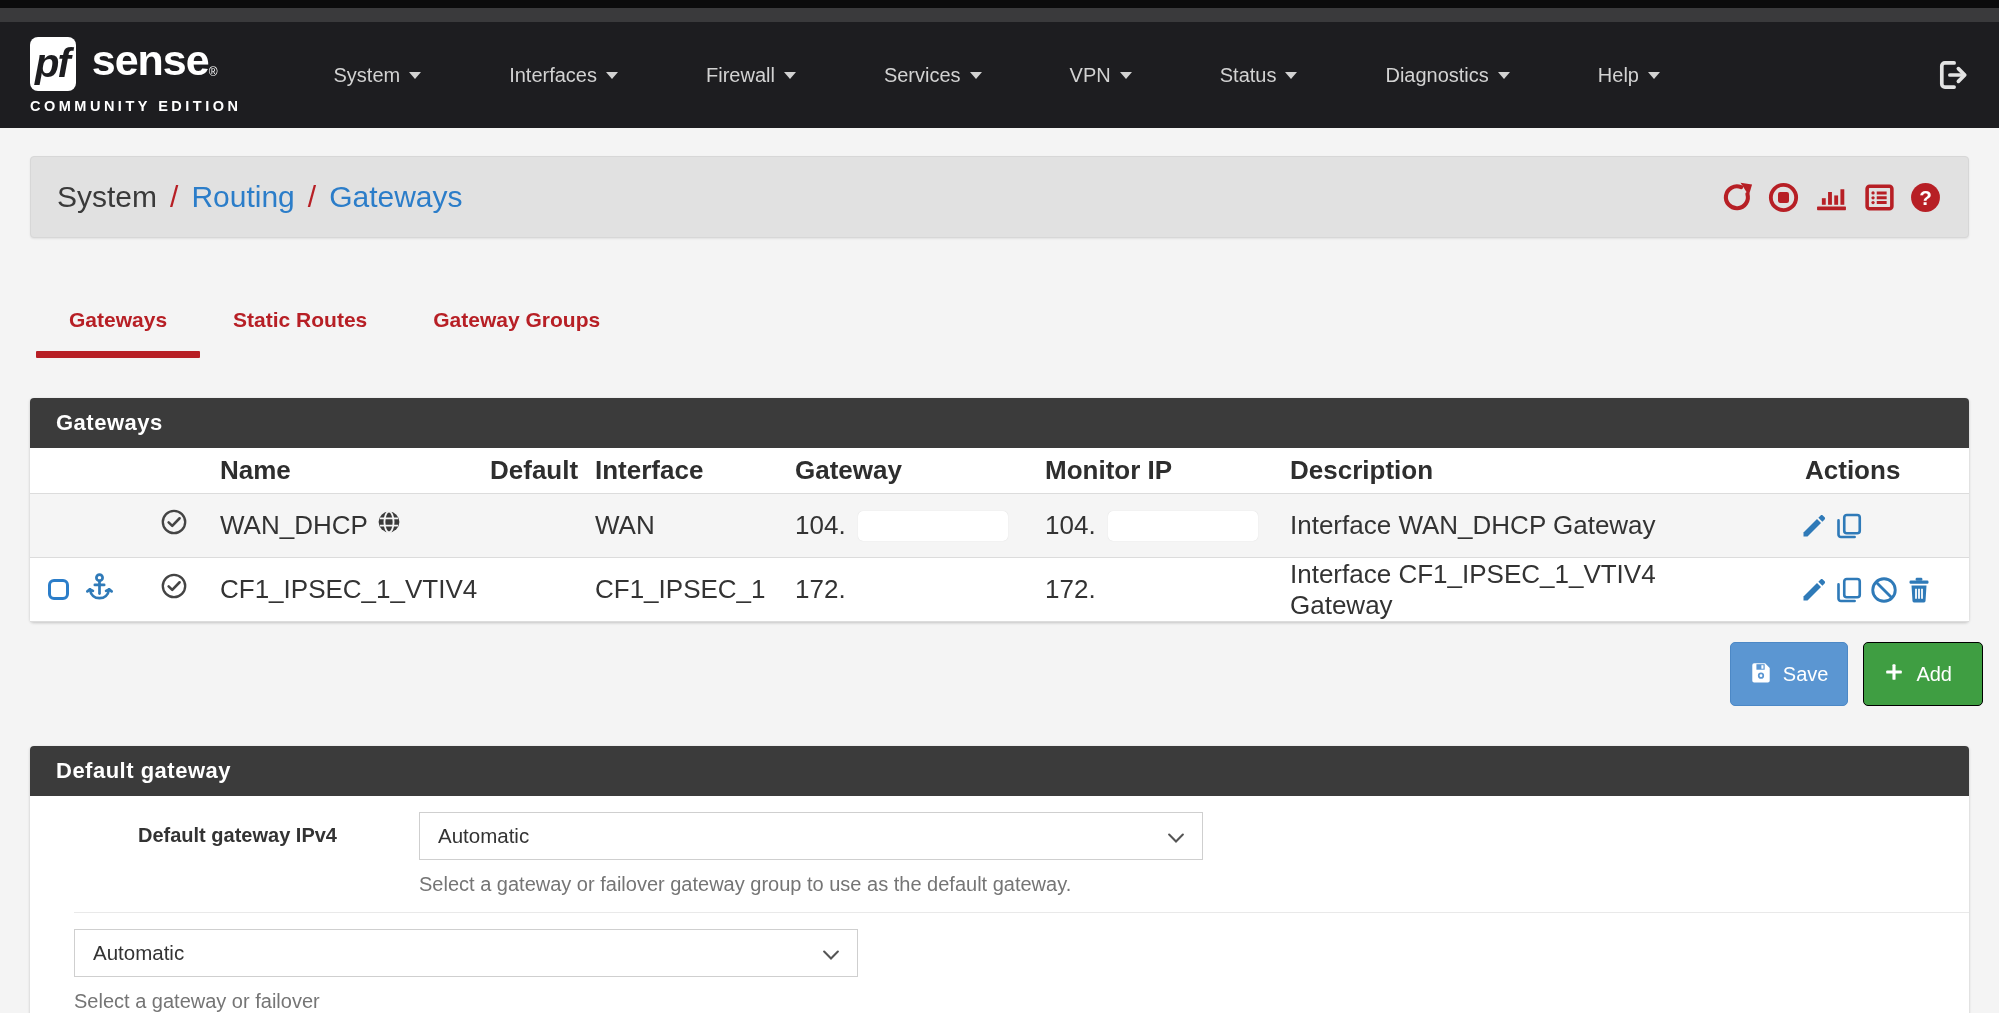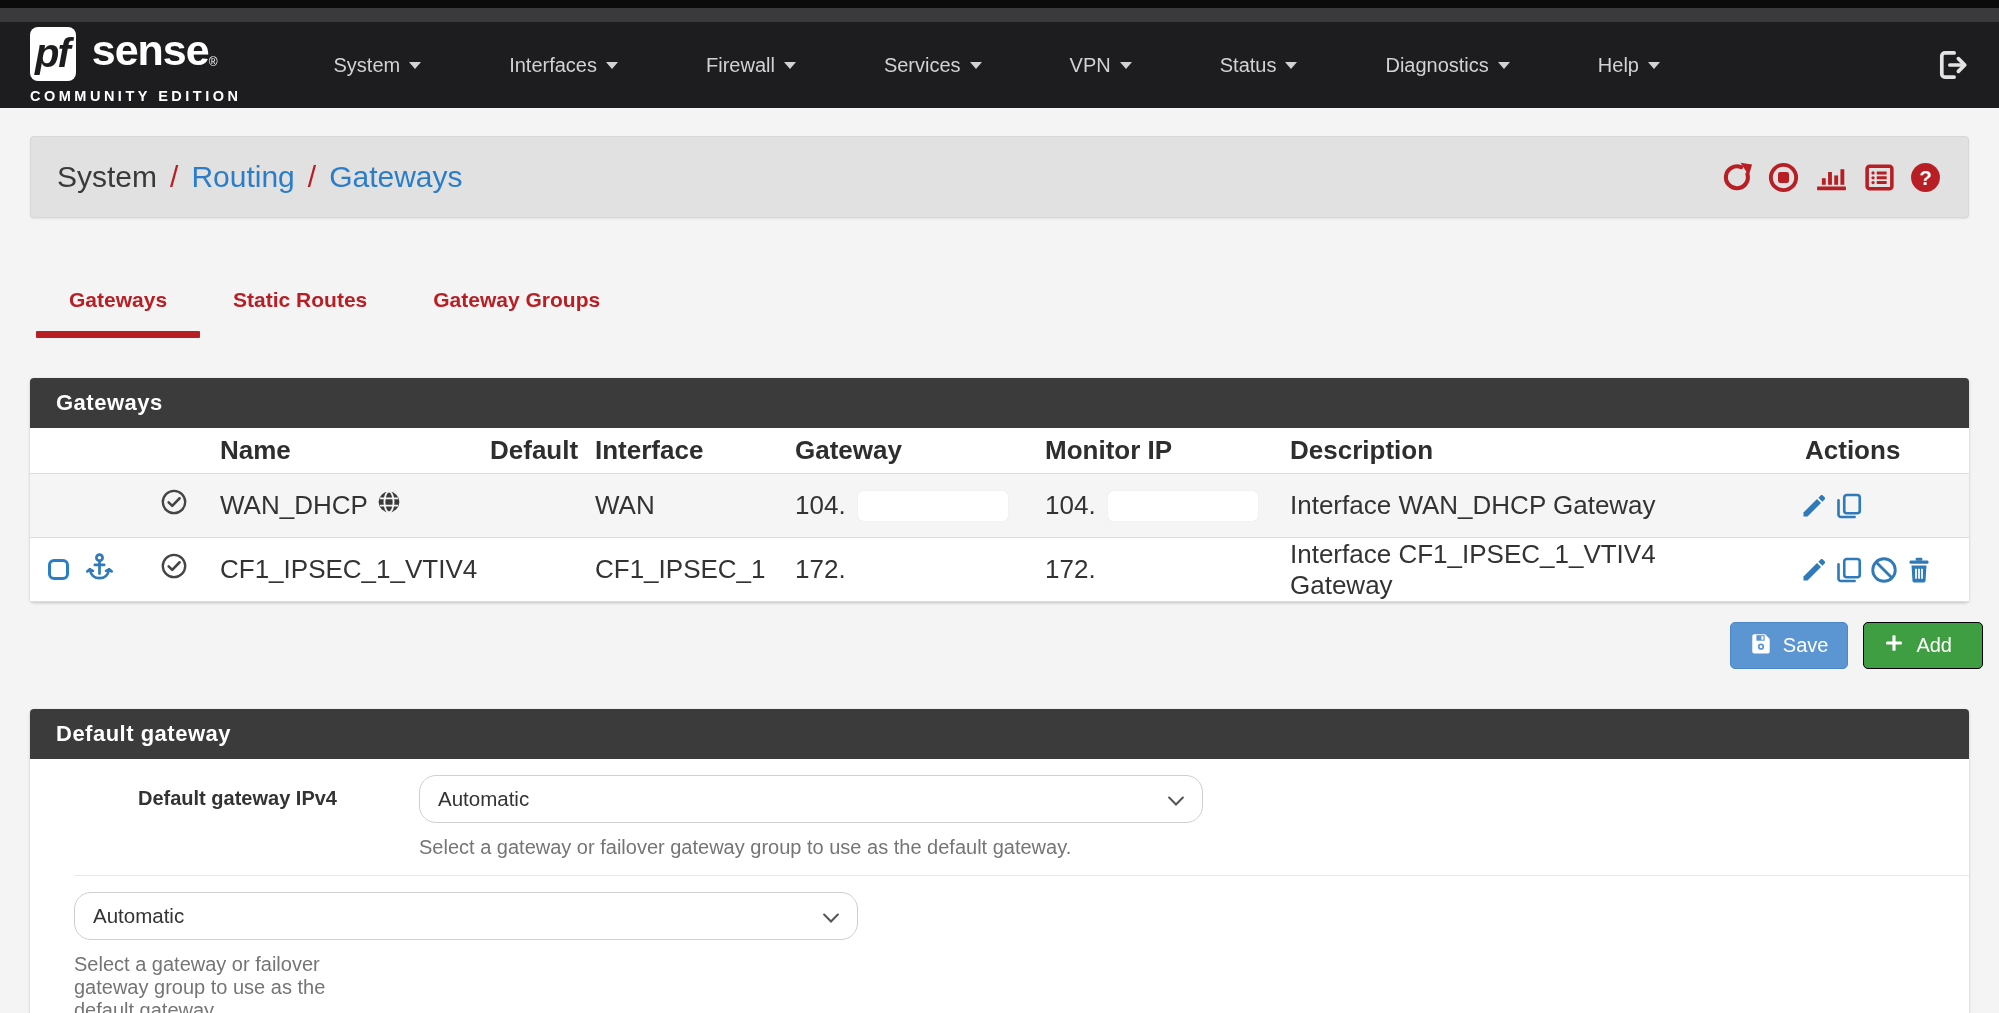--- a/index.html
+++ b/index.html
@@ -4,21 +4,21 @@
 <style>
   * { margin:0; padding:0; box-sizing:border-box; }
   html,body { width:1999px; height:1013px; overflow:hidden;
     font-family:"Liberation Sans","DejaVu Sans",sans-serif; background:#f4f4f4; }
 
   
   .strip1 { height:8px; background:#0b0b0c; }
   .strip2 { height:14px; background:#3a3a3c; }
 
   
-  .navbar { height:86px; background:#1d1d20; display:flex; align-items:center; padding:0 30px; }
+  .navbar { height:106px; background:#1d1d20; display:flex; align-items:center; padding:0 30px; }
   .brand { display:flex; flex-direction:column; margin-right:48px; cursor:pointer; }
   .brand-row { display:flex; align-items:flex-start; }
   .pf-box { background:#fff; color:#1d1d20; font-style:italic; font-weight:800; font-size:40px;
     line-height:1; padding:6px 7px 8px 5px; border-radius:8px; letter-spacing:-2px; }
   .sense { color:#fff; font-weight:800; font-size:43px; line-height:1.1; letter-spacing:-1px;margin-left:16px; }
   .reg { color:#fff; font-size:12px; margin-top:28px; }
   .edition { color:#fff; font-size:14.5px; font-weight:600; letter-spacing:3.5px; margin-top:7px; }
   .nav-items { display:flex; align-items:center; }
   .nav-item { color:#d2d2d2; font-size:20px; padding:0 44px; display:flex; align-items:center; gap:9px;
     cursor:pointer; white-space:nowrap; }
@@ -60,31 +60,31 @@
   .cell.icons { padding-left:18px; gap:15px; }
   .cell.actions-h { padding-left:56px; }
   .cell.actions { padding-left:50px; gap:5px; }
   .action-icon { display:flex; cursor:pointer; }
   .redact { display:inline-block; width:150px; height:30px; background:#fff; border-radius:5px;
     box-shadow:0 0 1px rgba(0,0,0,.15); margin-left:4px; }
   .bulk-check { width:21px; height:21px; border:3.5px solid #2b7dc9; border-radius:6px; cursor:pointer; }
 
   
   .btn-row { display:flex; justify-content:flex-end; gap:15px; margin-top:20px; }
-  .btn { height:47px; border-radius:5px; color:#fff; font-size:20px; display:flex; align-items:center;
+  .btn { height:64px; border-radius:5px; color:#fff; font-size:20px; display:flex; align-items:center;
     gap:11px; padding:0 19px; cursor:pointer; white-space:nowrap; }
   .btn-save { background:#5b96d2; border:1px solid #4c88c6; }
   .btn-add { background:#3f9e42; border:1px solid #000000; margin-right:-14px; padding-right:30px; }
 
   
   .form-row { display:grid; grid-template-columns:345px 1fr; padding:16px 0 16px;margin-left:44px; }
   .form-row + .form-row { border-top:1px solid #e9e9e9; }
   .form-label { font-size:20px; font-weight:700; color:#333; padding-left:64px; padding-top:12px; }
   .form-control { padding-right:40px; }
-  .select { width:784px; height:48px; background:#fff; border:1.5px solid #cfcfcf; border-radius:17px;
+  .select { width:784px; height:48px; background:#fff; border:1.5px solid #cfcfcf; border-radius:0;
     display:flex; align-items:center; padding:0 18px; font-size:20.5px; color:#333; cursor:pointer;
     justify-content:space-between; }
   .help { font-size:20px; color:#757575; margin-top:13px; }
 </style>
 </head>
 <body>
 
 <div class="strip1"></div>
 <div class="strip2"></div>
 

